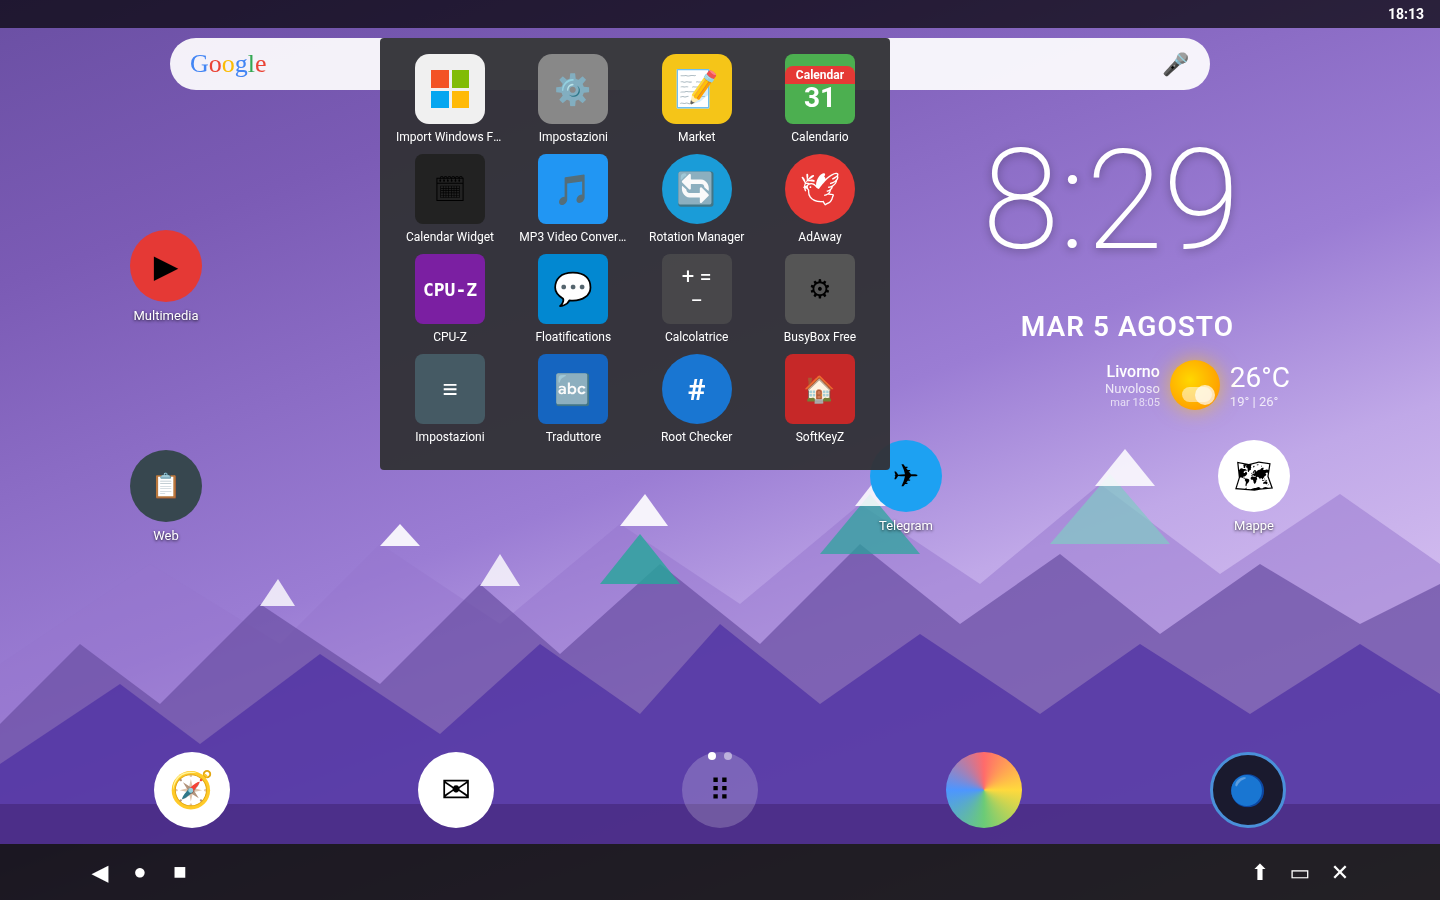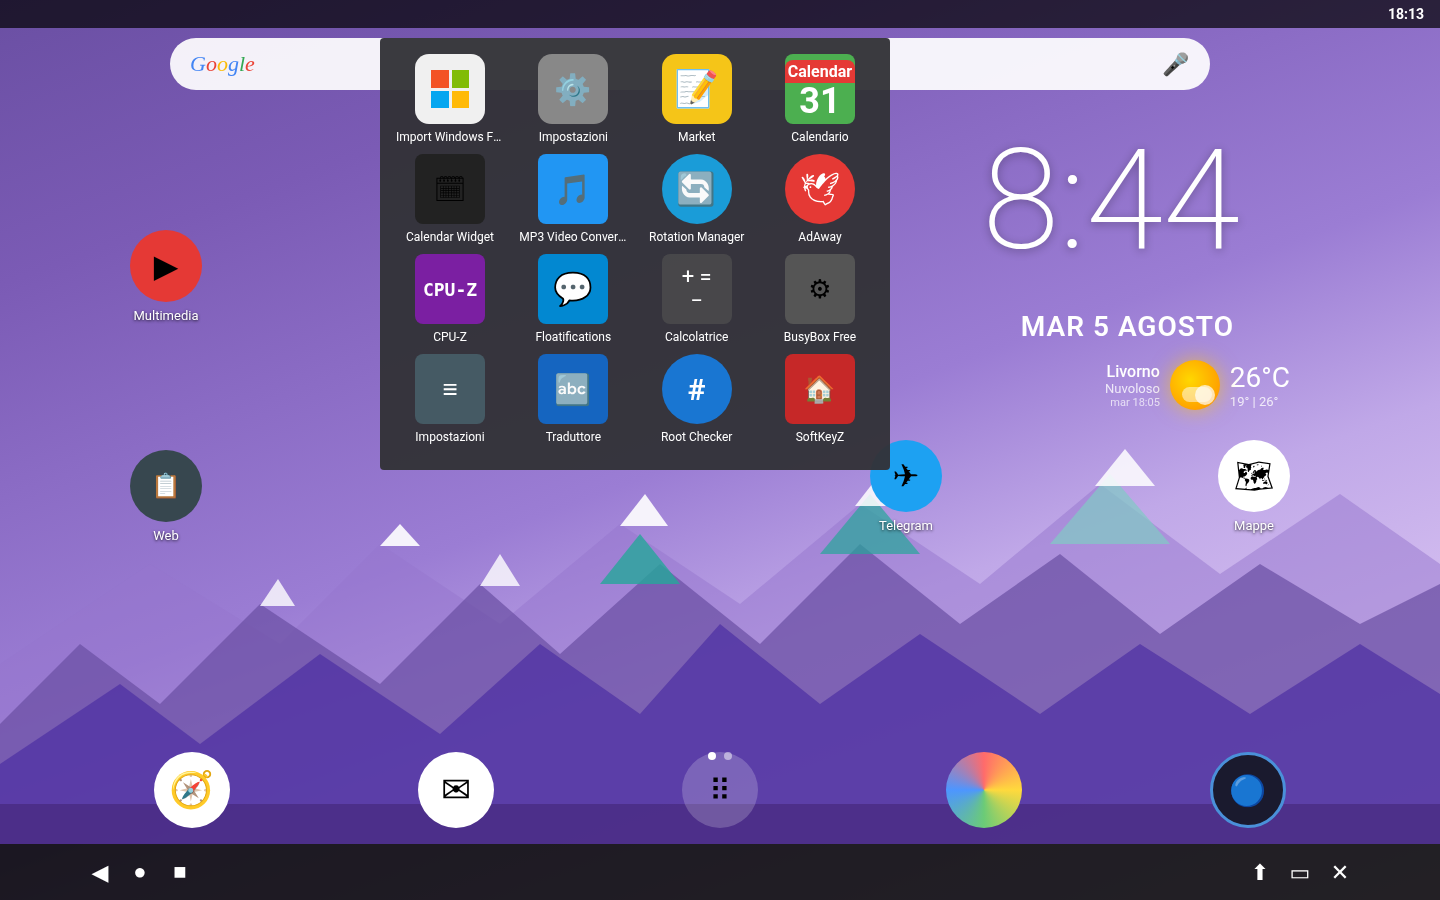--- a/index.html
+++ b/index.html
@@ -76,23 +76,22 @@
       height: 52px;
       background: rgba(255,255,255,0.92);
       border-radius: 26px;
       display: flex;
       align-items: center;
       padding: 0 20px;
       z-index: 50;
     }
 
     #google-logo {
-      font-size: 22px;
+      font-size: 26px;
       color: #4285f4;
-      font-style: italic;
       font-weight: 500;
       margin-right: 8px;
       font-family: Georgia, serif;
     }
 
     #google-logo span:nth-child(1) { color: #4285f4; }
     #google-logo span:nth-child(2) { color: #ea4335; }
     #google-logo span:nth-child(3) { color: #fbbc05; }
     #google-logo span:nth-child(4) { color: #4285f4; }
     #google-logo span:nth-child(5) { color: #34a853; }
@@ -439,22 +438,22 @@
       <span class="app-label">Impostazioni</span>
     </div>
     <div class="app-item">
       <div class="app-icon" style="background:#f5c518; font-size:36px;">
         📝
       </div>
       <span class="app-label">Market</span>
     </div>
     <div class="app-item">
       <div class="app-icon" style="background:#4caf50; font-size:14px; flex-direction:column; border-radius:8px; color:white; font-weight:bold;">
-        <div style="background:#e53935; width:100%; text-align:center; font-size:16px; padding:2px; border-radius:8px 8px 0 0;">Calendar</div>
-        <div style="font-size:36px; line-height:1; color:white;">31</div>
+        <div style="background:#e53935; width:100%; text-align:center; font-size:12px; padding:2px; border-radius:8px 8px 0 0;">Calendar</div>
+        <div style="font-size:28px; line-height:1; color:white;">31</div>
       </div>
       <span class="app-label">Calendario</span>
     </div>
   </div>
 
   <div class="app-row">
     <div class="app-item">
       <div class="app-icon" style="background:#222; border-radius:8px; font-size:26px;">
         🗓
       </div>
@@ -531,21 +530,21 @@
       <div class="app-icon" style="background:#c62828; border-radius:8px; font-size:26px; color:white;">
         🏠
       </div>
       <span class="app-label">SoftKeyZ</span>
     </div>
   </div>
 
 </div>
 
 <div id="big-clock">
-  <div id="clock-time">8:44</div>
+  <div id="clock-time">8:29</div>
 </div>
 
 <div id="date-display">
   <div id="date-text">MAR 5 AGOSTO</div>
 </div>
 
 <div id="weather-widget">
   <div style="display:flex; flex-direction:column; align-items:flex-end;">
     <div id="weather-location">Livorno</div>
     <div id="weather-condition">Nuvoloso</div>

